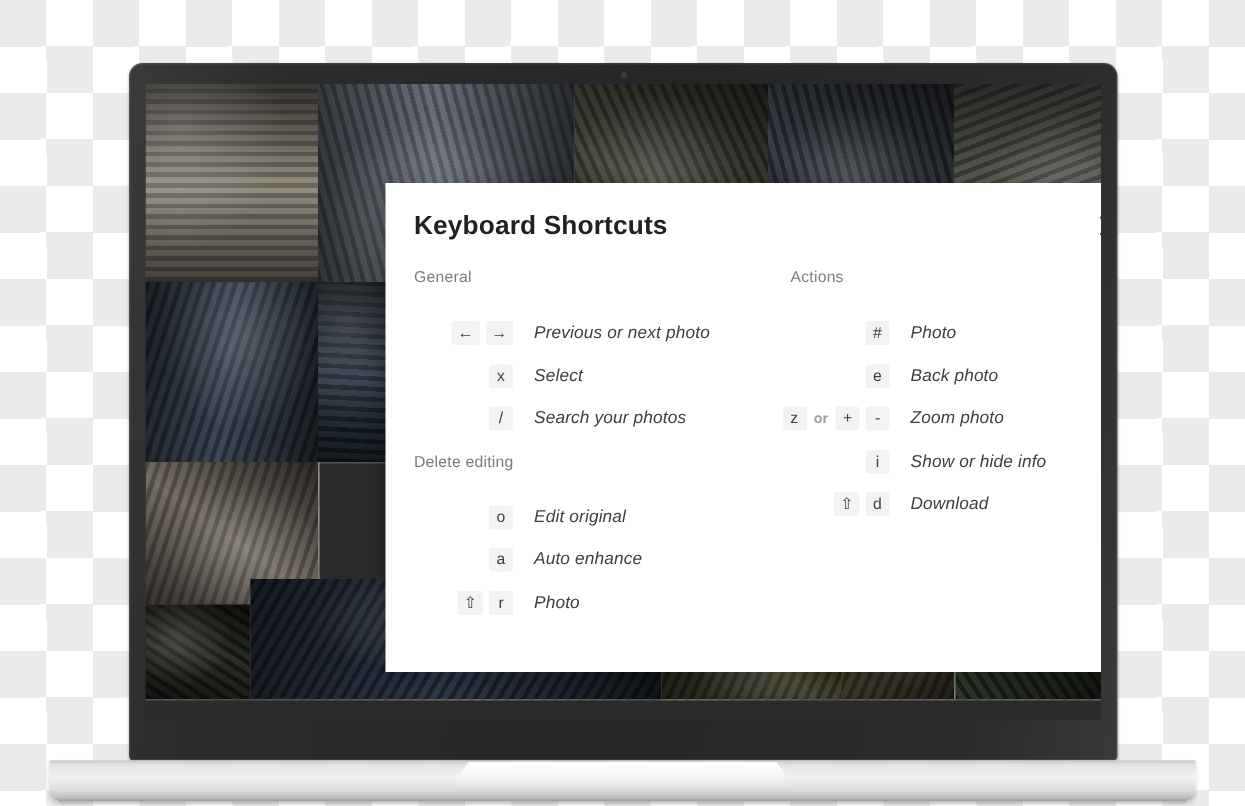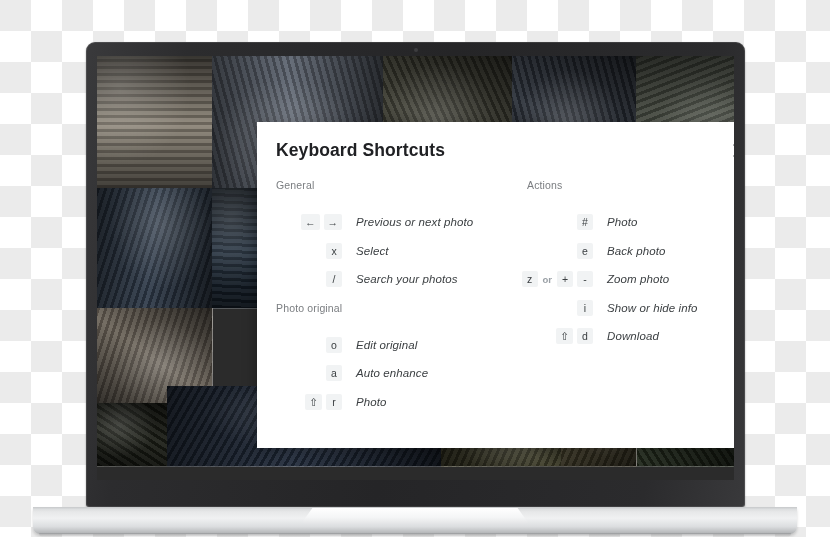--- a/index.html
+++ b/index.html
@@ -240,21 +240,21 @@
                 <span class="key">x</span>
               </div>
               <div class="row-label">Select</div>
             </div>
             <div class="row">
               <div class="keys">
                 <span class="key">/</span>
               </div>
               <div class="row-label">Search your photos</div>
             </div>
-            <div class="section-header second">Photo original</div>
+            <div class="section-header second">Delete editing</div>
             <div class="row">
               <div class="keys">
                 <span class="key">o</span>
               </div>
               <div class="row-label">Edit original</div>
             </div>
             <div class="row">
               <div class="keys">
                 <span class="key">a</span>
               </div>

